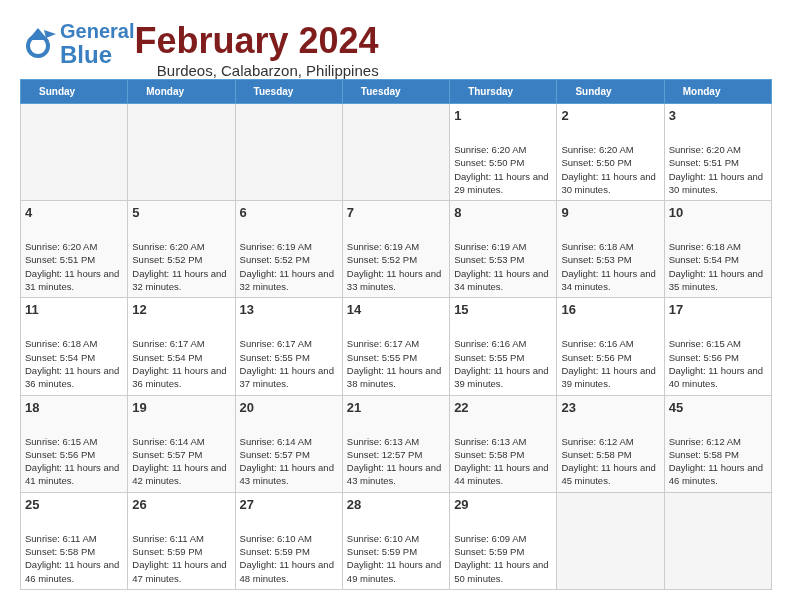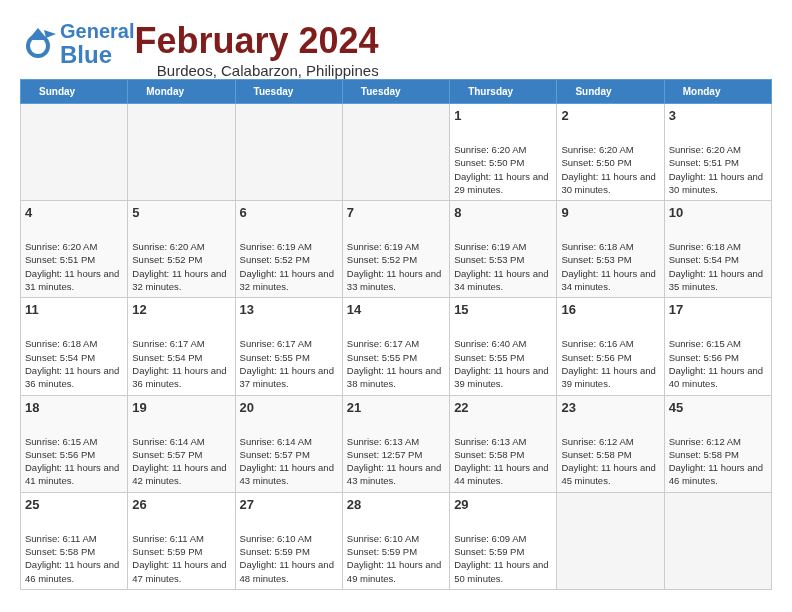--- a/index.html
+++ b/index.html
@@ -213,21 +213,21 @@
         </td>
         <td>
           <span class="day-number">14</span>
           <div class="day-info">Sunrise: 6:17 AM
 Sunset: 5:55 PM
 Daylight: 11 hours
 and 38 minutes.</div>
         </td>
         <td>
           <span class="day-number">15</span>
-          <div class="day-info">Sunrise: 6:40 AM
+          <div class="day-info">Sunrise: 6:16 AM
 Sunset: 5:55 PM
 Daylight: 11 hours
 and 39 minutes.</div>
         </td>
         <td>
           <span class="day-number">16</span>
           <div class="day-info">Sunrise: 6:16 AM
 Sunset: 5:56 PM
 Daylight: 11 hours
 and 39 minutes.</div>

